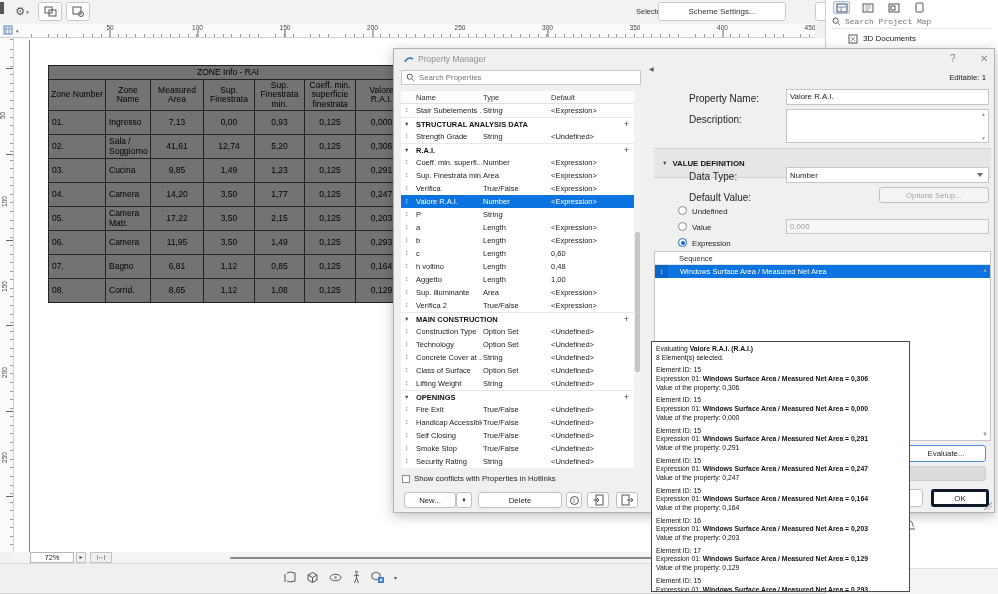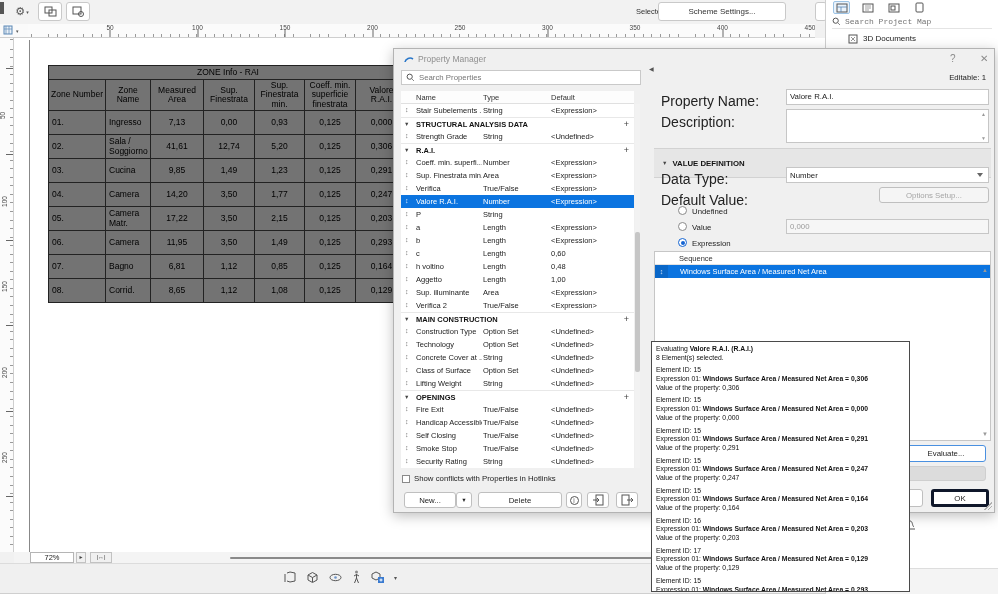--- a/index.html
+++ b/index.html
@@ -82,21 +82,21 @@
   .grow .plus { position:absolute; right:5px; top:1px; font-size:9px; font-weight:normal; color:#444; }
   #list-scroll { position:absolute; left:241px; top:55px; width:5px; height:364px; background:#f2f2f2; }
   #list-thumb { position:absolute; left:0; top:128px; width:5px; height:140px; background:#c6c6c6; border-radius:2px; }
   #conflict-row { position:absolute; left:8px; top:425px; display:flex; align-items:center; gap:4px; font-size:7.8px; color:#222; }
   .cbox { width:8px; height:8px; border:1px solid #8a8a8a; background:#fff; }
   .dlg-btn { position:absolute; height:16px; background:#fff; border:1px solid #bfbfbf; border-radius:3px; font-size:7.8px; color:#222; display:flex; align-items:center; justify-content:center; }
   .ico-btn { position:absolute; height:16px; width:22px; background:#fff; border:1px solid #bfbfbf; border-radius:3px; display:flex; align-items:center; justify-content:center; }
   #collapse-arrow { position:absolute; left:255px; top:16px; font-size:6px; color:#555; }
 
   
-  .rp-label { position:absolute; font-size:14px; color:#222; }
+  .rp-label { position:absolute; font-size:10px; color:#222;margin-left:28px; }
   .rp-field { position:absolute; background:#fff; border:1px solid #c6c6c6; font-size:7.8px; color:#222; padding:2px 3px; }
   .rp-field.disabled { background:#f6f6f6; color:#9a9a9a; }
   #editable-lbl { position:absolute; right:8px; top:24px; font-size:7.8px; color:#222; }
   #valuedef-bar { position:absolute; left:260px; top:99px; width:337px; height:30px; background:#e6e6e6; border-top:1px solid #d2d2d2; border-bottom:1px solid #d2d2d2; font-size:7.8px; font-weight:bold; color:#111; display:flex; align-items:center; gap:5px; padding-left:8px; }
   #valuedef-bar .tri { font-size:5.5px; font-weight:normal; color:#444; }
   .select { display:flex; align-items:center; justify-content:space-between; }
   .sel-caret { width:0; height:0; border-left:3px solid transparent; border-right:3px solid transparent; border-top:4px solid #666; margin-right:2px; }
   .radio { position:absolute; width:9px; height:9px; border:1px solid #8a8a8a; border-radius:50%; background:#fff; }
   .radio.on { border-color:#1464d2; }
   .radio.on::after { content:""; position:absolute; left:1.5px; top:1.5px; width:4px; height:4px; border-radius:50%; background:#1464d2; }

